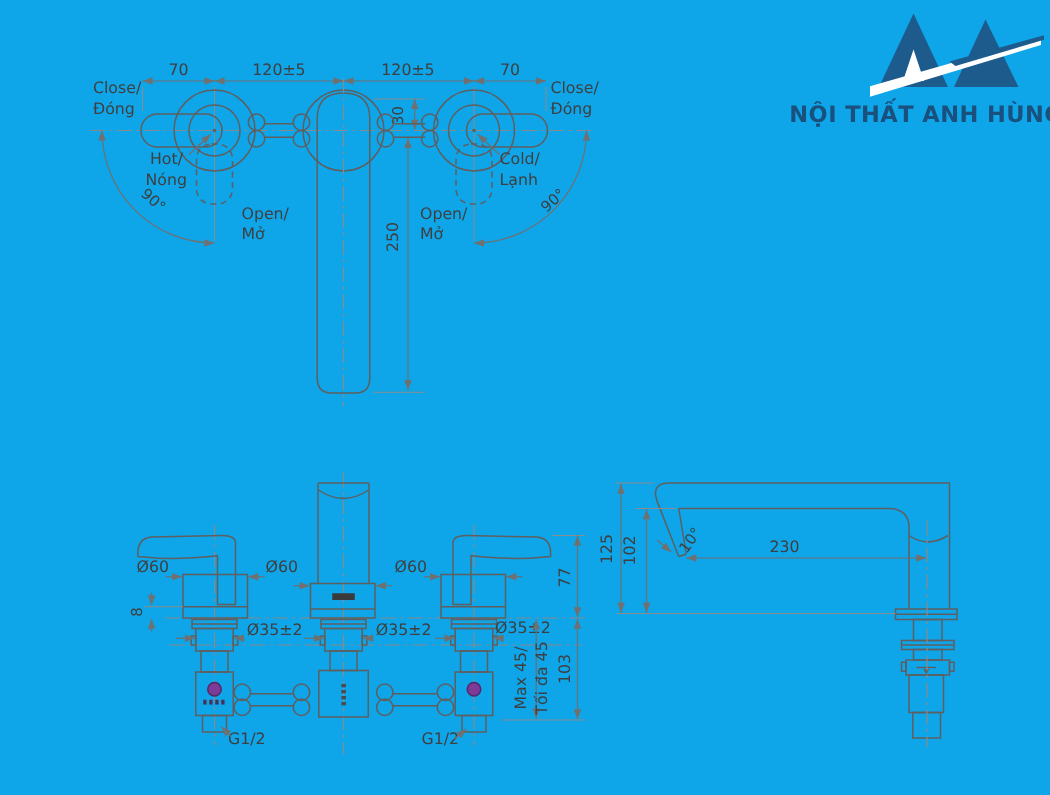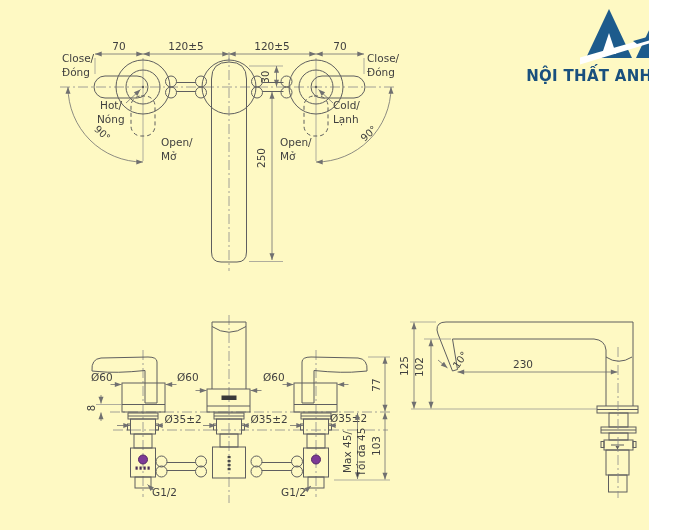--- a/index.html
+++ b/index.html
@@ -1,16 +1,16 @@
 <!DOCTYPE html>
 <html><head>
 <meta charset="utf-8">
 <style>
   html,body{margin:0;padding:0;background:#ffffff;}
-  .canvas{width:649px;height:530px;position:relative;background:#fef9c3;overflow:hidden;
+  .canvas{width:700px;height:530px;position:relative;background:#0ea5e9;overflow:hidden;
           font-family:"DejaVu Sans",sans-serif;}
   svg text{font-family:"DejaVu Sans",sans-serif;font-size:10.5px;fill:#3f3f3f;stroke:none;}
   svg text.sm{font-size:10px;}
   svg text.logo-txt{font-size:15px;font-weight:bold;fill:#19507e;letter-spacing:.3px;}
   .ol{stroke:#5f5f5f;fill:none;stroke-width:1;}
   .dim{stroke:#707070;fill:none;stroke-width:.8;}
   .thin{stroke:#8c8c8c;fill:none;stroke-width:.7;}
   .cl{stroke:#8a8a8a;fill:none;stroke-width:.8;stroke-dasharray:10 3 2 3;}
   .dashed{stroke-dasharray:4 3;}
   .fillline{fill:#5f5f5f;stroke:none;}

